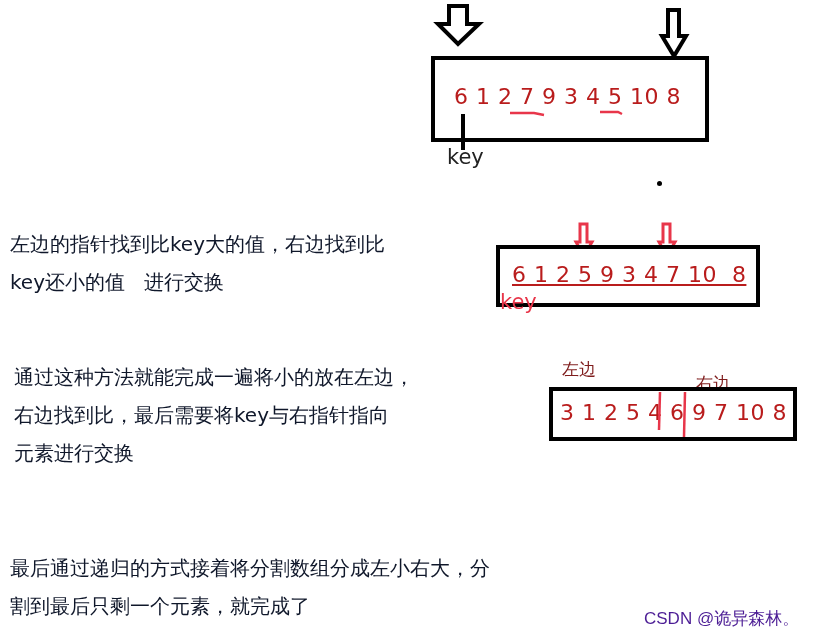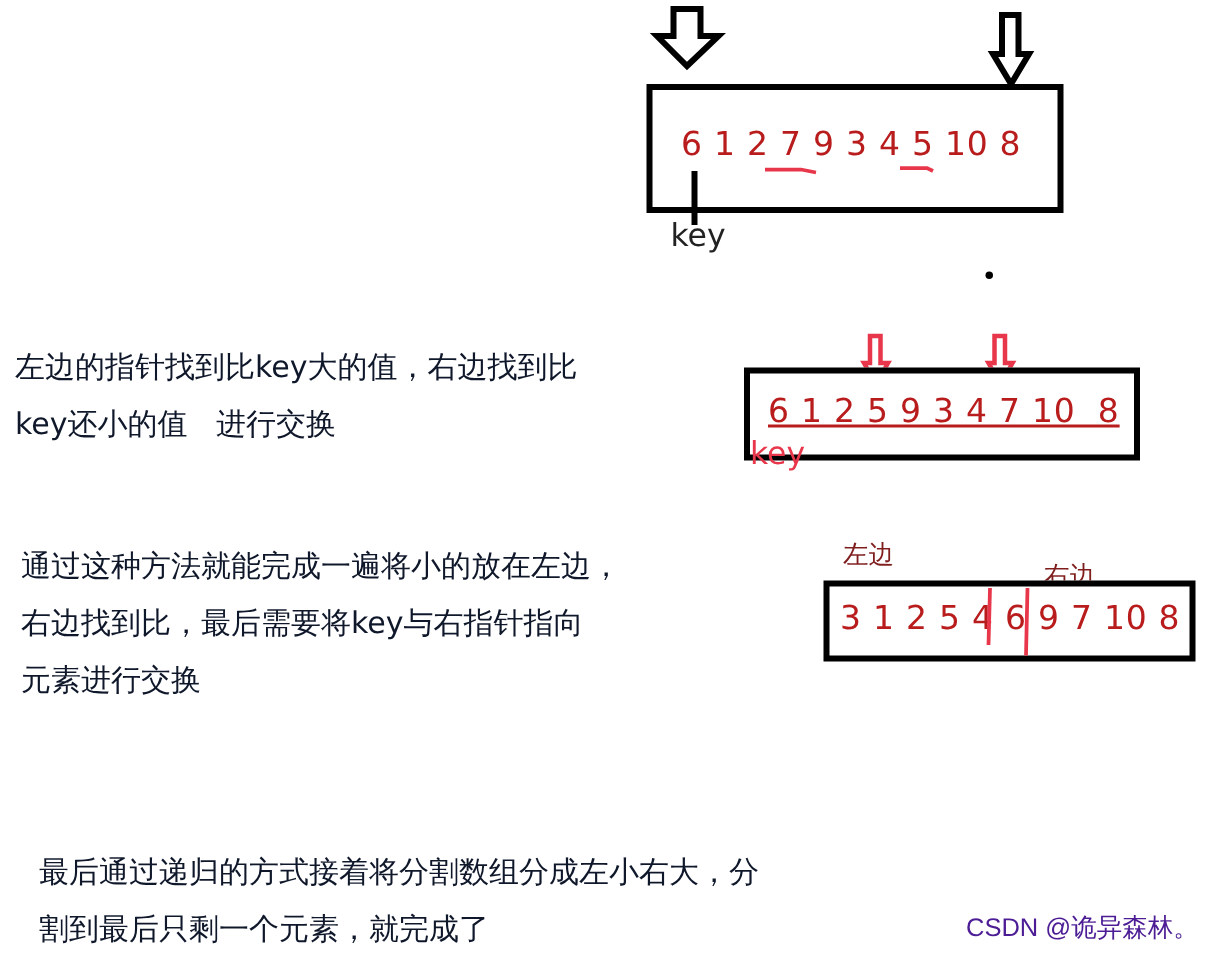--- a/index.html
+++ b/index.html
@@ -54,16 +54,16 @@
 元素进行交换</div>
 <div class="label-red" style="left:562px;top:358px;">左边</div>
 <div class="label-red" style="left:696px;top:372px;">右边</div>
 <div class="box" style="left:549px;top:387px;width:248px;height:54px;"></div>
 <div class="arr-text" style="left:560px;top:400px;text-align:right;">3 1 2 5 4 6 9 7 10 8</div>
 <svg style="left:655px;top:390px;" width="40" height="50">
   <line x1="5" y1="2" x2="4" y2="40" stroke="#e8364a" stroke-width="2.5"></line>
   <line x1="30" y1="2" x2="29" y2="47" stroke="#e8364a" stroke-width="2.5"></line>
 </svg>
 
-<div class="note" style="left:10px;top:562px;margin-left:16px;">最后通过递归的方式接着将分割数组分成左小右大，分
+<div class="note" style="left:10px;top:549px;">最后通过递归的方式接着将分割数组分成左小右大，分
 割到最后只剩一个元素，就完成了</div>
 
 <div class="watermark" style="left:644px;top:607px;">CSDN @诡异森林。</div>
 
 </body></html>

